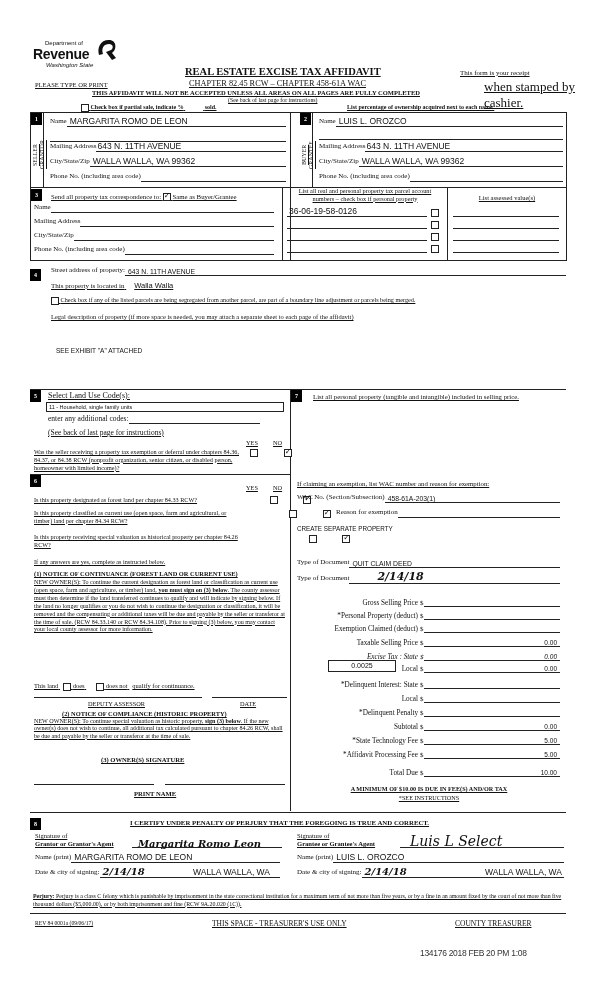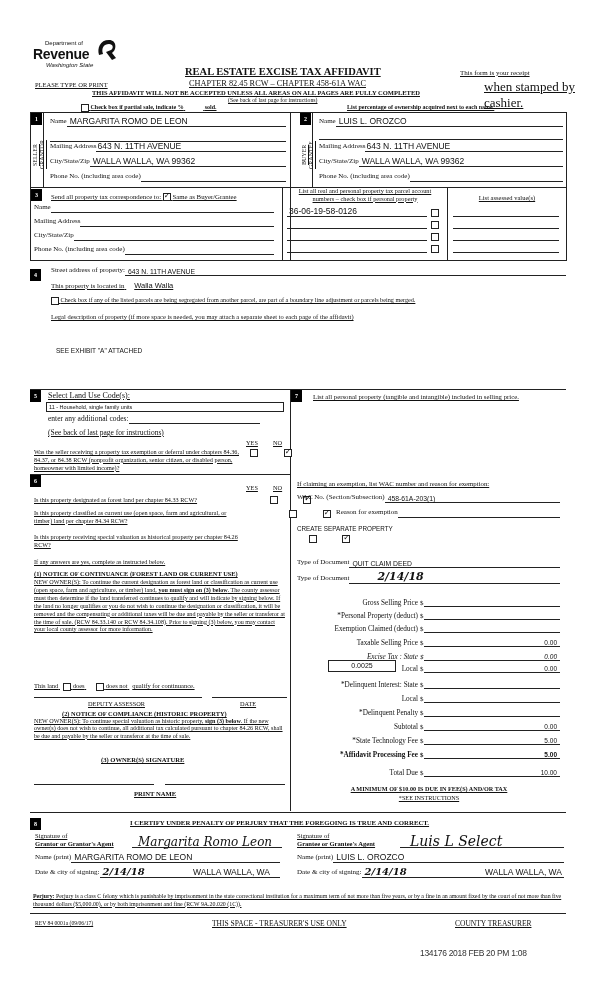--- a/index.html
+++ b/index.html
@@ -385,21 +385,21 @@
       <span class="vr">0.00</span>
     </div>
   </div>
 <div class="fee-row" style="top:732px;">
     <span class="flbl">*State Technology Fee</span>
     <span>$</span>
     <div class="fline">
       <span class="vr">5.00</span>
     </div>
   </div>
-<div class="fee-row" style="top:746px;font-weight:bold;">
+<div class="fee-row" style="top:746px;">
     <span class="flbl">*Affidavit Processing Fee</span>
     <span>$</span>
     <div class="fline">
       <span class="vr">5.00</span>
     </div>
   </div>
 <div class="fee-row" style="top:764px;">
     <span class="flbl">Total Due</span>
     <span>$</span>
     <div class="fline">
@@ -413,21 +413,21 @@
 
 <div class="hline" style="left:30px;top:812px;width:536px;"></div>
 <div class="numbox" style="left:30px;top:818px;">8</div>
 <div class="abs serif bold" style="left:130px;top:819px;font-size:6.8px;white-space:nowrap;">I CERTIFY UNDER PENALTY OF PERJURY THAT THE FOREGOING IS TRUE AND CORRECT.</div>
 
 <div class="abs serif" style="left:35px;top:832px;font-size:6.6px;line-height:8px;">
   <div>Signature of</div>
   <div class="bold">Grantor or Grantor's Agent</div>
 </div>
 <div class="abs uline" style="left:132px;top:836px;width:150px;height:12px;">
-  <span class="abs hand" style="left:6px;bottom:-2px;font-size:12px;font-weight:normal;white-space:nowrap;">Margarita Romo Leon</span>
+  <span class="abs hand" style="left:6px;bottom:-2px;font-size:10px;font-weight:bold;white-space:nowrap;">Margarita Romo Leon</span>
 </div>
 <div class="row" style="left:35px;top:853px;width:245px;">
   <span class="lbl">Name (print)</span>
   <div class="line">
       <span class="v fill">MARGARITA ROMO DE LEON</span>
     </div>
 </div>
 <div class="row" style="left:35px;top:868px;width:245px;">
   <span class="lbl">Date &amp; city of signing:</span>
   <div class="line">

